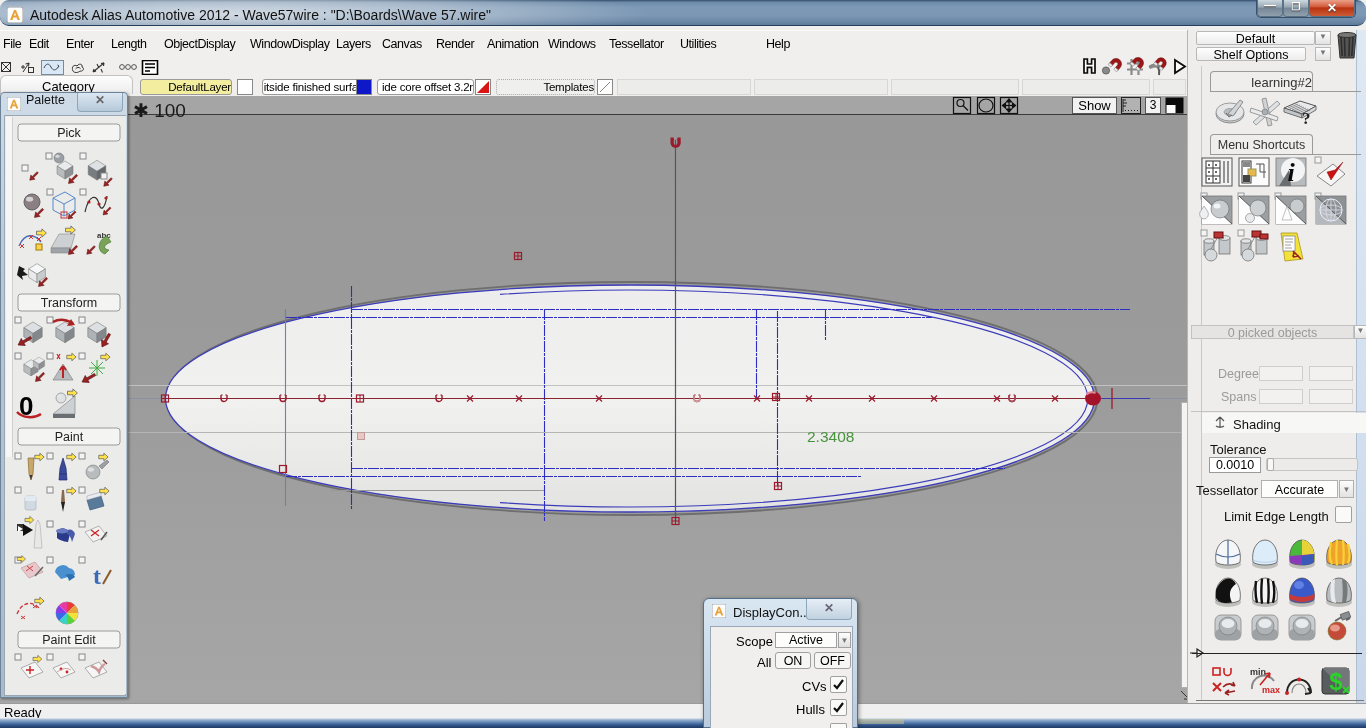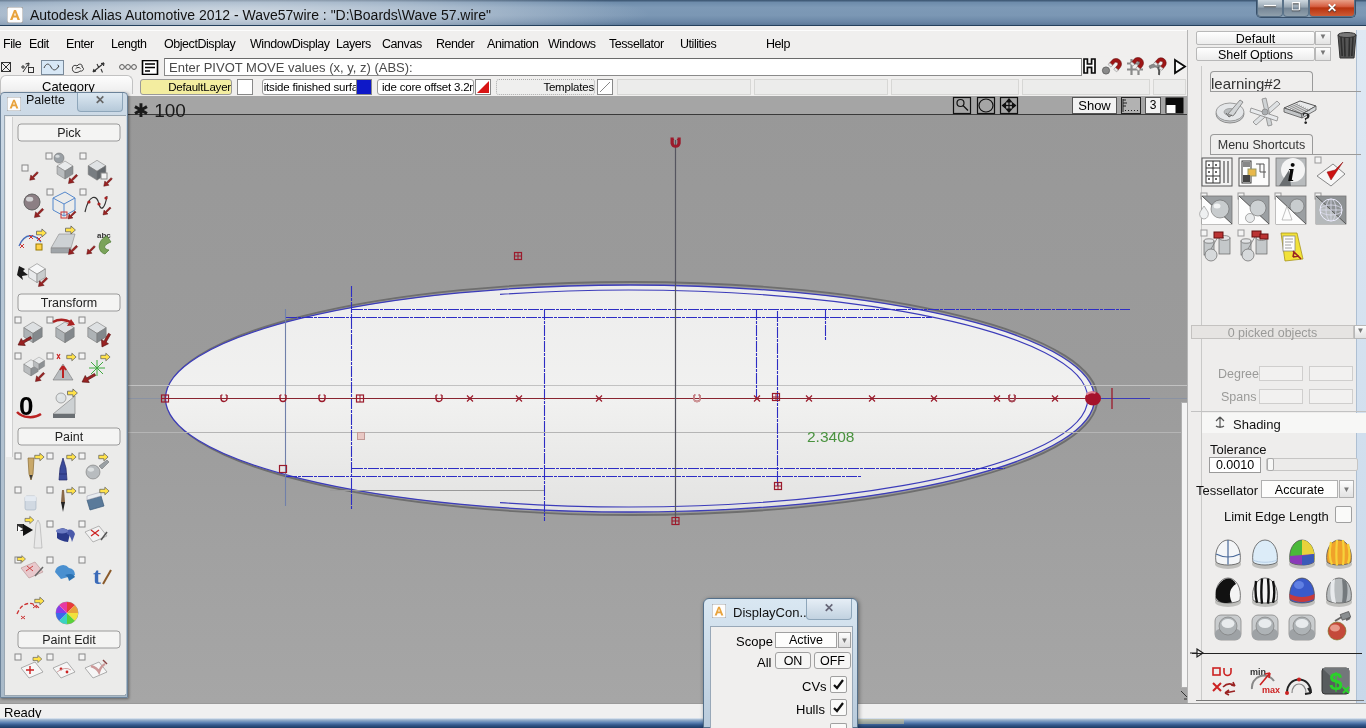--- a/index.html
+++ b/index.html
@@ -4,21 +4,21 @@
 * { margin:0; padding:0; box-sizing:border-box; }
 html,body { width:1366px; height:728px; overflow:hidden; font-family:"Liberation Sans", sans-serif; }
 #app { position:relative; width:1366px; height:728px; background:#efefee; }
 .abs { position:absolute; }
 
 
 #titlebar { left:0; top:0; width:1366px; height:26px;
   background:
     radial-gradient(ellipse 420px 30px at 230px 14px, rgba(225,230,235,0.85) 0%, rgba(225,230,235,0.45) 55%, rgba(225,230,235,0) 100%),
     linear-gradient(180deg,#36506c 0%,#6e8cab 10%,#7d99b6 30%,#7b97b4 62%,#6a87a6 88%,#5d7a99 100%);
-  border-bottom:1px solid #24405c; }
+  border-bottom:1px solid #24405c;border-radius:9px; }
 #titlebar .ticon { left:7px; top:7px; width:16px; height:16px; }
 #titlebar .ttext { left:30px; top:7px; font-size:14px; color:#111; white-space:nowrap; }
 .winbtns { left:1256px; top:0px; height:18px; display:flex; border:1px solid #38506a; border-top:none; border-radius:0 0 5px 5px; background:#8aa0b4; }
 .winbtn { width:26px; height:17px; border:1px solid #5a7288; border-top:none; border-radius:0 0 4px 4px;
   background:linear-gradient(180deg,#cdd8e0 0%,#97a6b2 45%,#758696 50%,#90a0ac 100%); position:relative; }
 .winbtn.close { width:46px; background:linear-gradient(180deg,#e8a088 0%,#d65f42 40%,#b8330f 50%,#cc5b35 100%); }
 .winbtn span { position:absolute; left:0; right:0; top:1px; text-align:center; color:#fff; font-weight:bold; font-size:12px; text-shadow:0 1px 1px #333; }
 
 
 #menubar { border-top:1px solid #fcfcfc; left:0; top:30px; width:1187px; height:26px; background:#f0efee; font-size:12.5px; letter-spacing:-0.45px; color:#000; }
@@ -134,21 +134,20 @@
         <path d="M69 9 q6 -4 12 0 l-1 2.5 q-5 -3 -10 0 Z" fill="#8a8a8a" stroke="#555" stroke-width="0.5"></path>
         <path d="M78 10 q2 4 1 8" stroke="#555" stroke-width="2" fill="none"></path>
         <g transform="translate(81,6) rotate(40) scale(0.95)">
           <path d="M-5.5 0 a5.5 5.5 0 0 1 11 0 l0 4 -3.6 0 0 -4 a1.9 1.9 0 0 0 -3.8 0 l0 4 -3.6 0 Z" fill="#9e1515" stroke="#5e0a0a" stroke-width="0.5"></path>
           <rect x="-5.6" y="3" width="3.8" height="2.6" fill="#e8e8e8" stroke="#888" stroke-width="0.5"></rect>
           <rect x="1.8" y="3" width="3.8" height="2.6" fill="#e8e8e8" stroke="#888" stroke-width="0.5"></rect>
         </g>
         <path d="M95 3 L105 9.5 L95 16 Z" fill="#fdfdfd" stroke="#0a0a0a" stroke-width="1.8"></path>
       </svg>
   </div>
-  <div id="prompt" class="abs">Enter PIVOT MOVE values (x, y, z) (ABS):</div>
   <div id="layerbar" class="abs">
     <div class="abs" style="left:0;top:-3px;width:133px;height:19px;background:linear-gradient(180deg,#fdfdfd,#ececec);border:1px solid #c2c2c2;border-bottom:none;border-radius:6px 6px 0 0;"></div>
     <span class="abs" style="left:42px;top:1px;font-size:13px;">Category</span>
     <div class="chip" style="left:140px;width:92px;background:#f3eda0;">DefaultLayer</div>
     <div class="colbox" style="left:237px;"></div>
     <div class="chip" style="left:262px;width:97px;">itside finished surfa</div>
     <div class="colbox" style="left:356px;background:#0e18c8;"></div>
     <div class="chip" style="left:377px;width:97px;">ide core offset 3.2r</div>
     <div class="colbox" style="left:475px;"><svg width="14" height="14">
           <path d="M1 13 L13 13 L13 1 Z" fill="#d81414"></path>
@@ -278,29 +277,29 @@
       <path d="M2 10 L10 2 M10 2 v5 M10 2 h-5 M2 10 h5 M2 10 v-5" stroke="#333" fill="none"></path>
     </svg>
   <svg class="abs" style="left:1179px;top:689px;" width="12" height="12">
       <path d="M2 2 L10 10 M10 10 v-5 M10 10 h-5" stroke="#333" fill="none"></path>
     </svg>
   <div class="abs" style="left:1181px;top:402px;width:8px;height:286px;background:#f4f4f4;border:1px solid #b0b0b0;"></div>
   <div class="abs" style="left:1356px;top:30px;width:10px;height:673px;background:linear-gradient(180deg,#dfe9f4,#c8d8ea);border-left:1px solid #aebfd2;"></div>
   <div id="rpanel" class="abs">
     <div class="abs" style="left:8px;top:1px;width:119px;height:14px;background:linear-gradient(180deg,#fefefe,#ececec);border:1px solid #b8b8b8;border-radius:2px;text-align:center;font-size:12.5px;">Default</div>
     <div class="abs" style="left:127px;top:1px;width:16px;height:14px;background:linear-gradient(180deg,#fdfdfd,#e2e2e2);border:1px solid #b8b8b8;font-size:8px;text-align:center;color:#777;">▼</div>
-    <div class="abs" style="left:8px;top:17px;width:119px;height:14px;background:linear-gradient(180deg,#fefefe,#ececec);border:1px solid #b8b8b8;border-radius:2px;text-align:center;font-size:12.5px;">Shelf Options</div>
+    <div class="abs" style="left:8px;top:17px;width:110px;height:14px;background:linear-gradient(180deg,#fefefe,#ececec);border:1px solid #b8b8b8;border-radius:2px;text-align:center;font-size:12.5px;">Shelf Options</div>
     <div class="abs" style="left:127px;top:17px;width:16px;height:14px;background:linear-gradient(180deg,#fdfdfd,#e2e2e2);border:1px solid #b8b8b8;font-size:8px;text-align:center;color:#777;">▼</div>
     <svg class="abs" style="left:146px;top:1px;" width="26" height="30" viewBox="0 0 26 30">
       <path d="M4 4 L6 27 L20 27 L22 4 Z" fill="#555" stroke="#333"></path>
       <ellipse cx="13" cy="4" rx="9" ry="2.5" fill="#777" stroke="#333"></ellipse>
       <path d="M7 6 L8.2 25 M10.5 6.5 L11 25.5 M15.5 6.5 L15 25.5 M19 6 L17.8 25" stroke="#2e2e2e" stroke-width="1.6"></path>
     </svg>
     <div class="abs" style="left:13px;top:36px;width:160px;height:634px;border-left:1px solid #c9c9c8;"></div>
-    <div class="abs" style="left:22px;top:41px;width:103px;height:20px;background:#efeeed;border:1px solid #9a9a9a;border-bottom:none;border-radius:4px 4px 0 0;text-align:left;font-size:15px;color:#333;padding-top:3px;">learning#2</div>
+    <div class="abs" style="left:22px;top:41px;width:103px;height:20px;background:#efeeed;border:1px solid #9a9a9a;border-bottom:none;border-radius:4px 4px 0 0;text-align:right;font-size:13px;color:#333;padding-top:3px;">learning#2</div>
     <div class="abs" style="left:22px;top:61px;width:151px;height:1px;background:#9a9a9a;"></div>
     <div id="shelficons" class="abs" style="left:0;top:0;width:179px;height:300px;">
         <svg width="179" height="300" viewBox="0 0 179 300" style="position:absolute;left:0;top:0;">
           <g transform="translate(42,82)">
             <ellipse cx="0" cy="2" rx="14" ry="9" fill="#c9ccce" stroke="#777" stroke-width="0.8"></ellipse>
             <ellipse cx="0" cy="0" rx="14" ry="9" fill="#e4e6e8" stroke="#888" stroke-width="0.8"></ellipse>
             <ellipse cx="0" cy="0" rx="6" ry="3.5" fill="#b8bcbe" stroke="#888" stroke-width="0.6"></ellipse>
             <path d="M-2 2 L10 -12 L13 -10 L3 4 Z" fill="#d2d5d7" stroke="#777" stroke-width="0.8"></path>
             <path d="M-4 1 L-1 5 L2 3" fill="none" stroke="#666" stroke-width="1"></path>
           </g>

